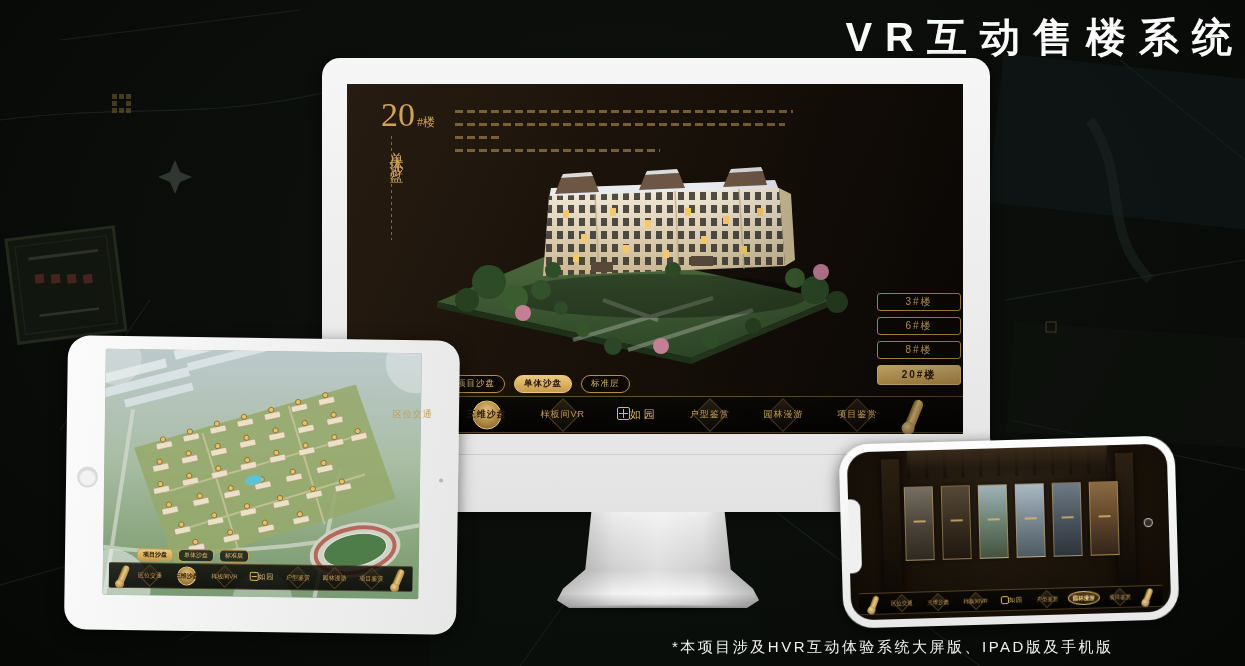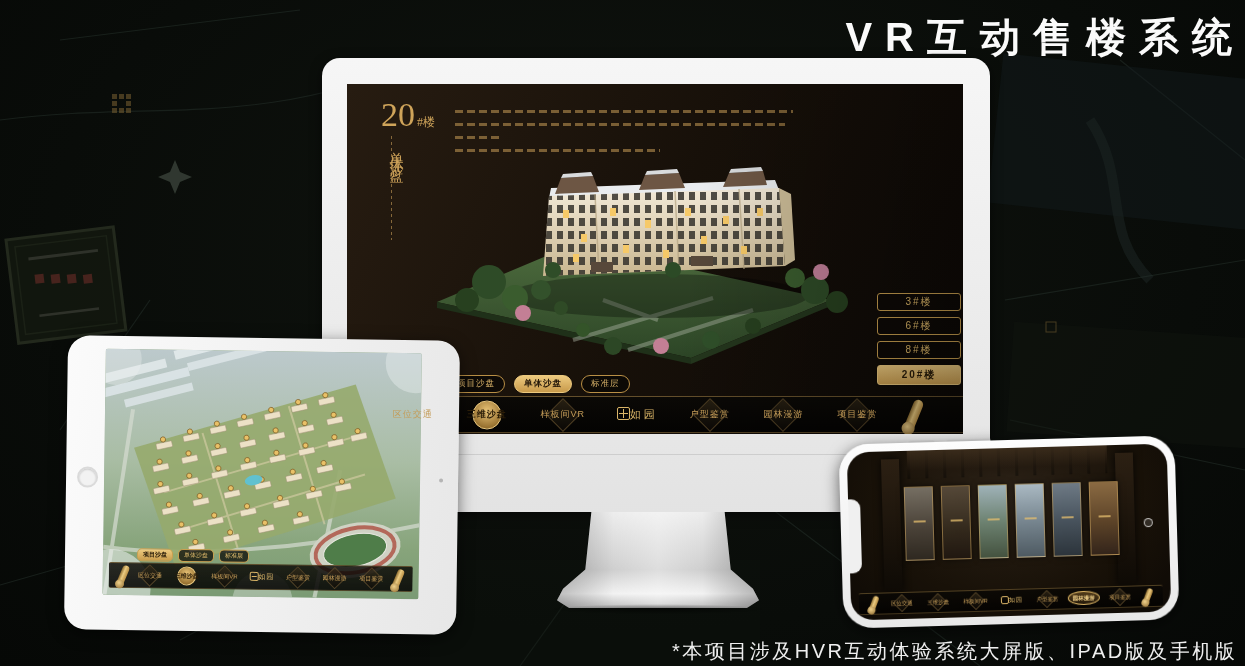--- a/index.html
+++ b/index.html
@@ -140,21 +140,21 @@
   .p-nav .nav-item{font-size:5.5px;letter-spacing:0;padding:2px 1px;}
   .p-nav .nav-item::before{width:11px;height:11px;}
   .p-nav .nav-item.active{color:#f0d088;font-weight:bold;}
   .p-nav .nav-item.active::before{width:30px;height:12px;border-radius:50%;transform:translate(-50%,-50%);
     border:1px solid #e2ba68;background:linear-gradient(rgba(96,70,30,.85),rgba(40,28,12,.9));}
   .p-nav .seal-icon{width:6px;height:6px;border-width:1px;margin-bottom:1px;}
   .p-nav .logo-text{font-size:6px;letter-spacing:1px;}
   .p-nav .scroll{width:6px;height:16px;}
   .p-nav .scroll::after{width:8px;height:8px;left:-1px;bottom:-3px;}
 
-  .footnote{position:absolute;left:672px;top:638px;color:#efefef;font-size:20px;letter-spacing:2.5px;}
+  .footnote{position:absolute;left:672px;top:638px;color:#efefef;font-size:15px;letter-spacing:2.5px;}
 </style>
 </head>
 <body>
 
 <div class="canvas">
 
   <svg class="bg-decor" viewBox="0 0 1245 666">
     <g stroke="#25302a" stroke-width="1.2" fill="none" opacity=".55">
       <path d="M60,40 L300,10"></path>
         <path d="M0,120 C150,100 260,130 420,60"></path>

